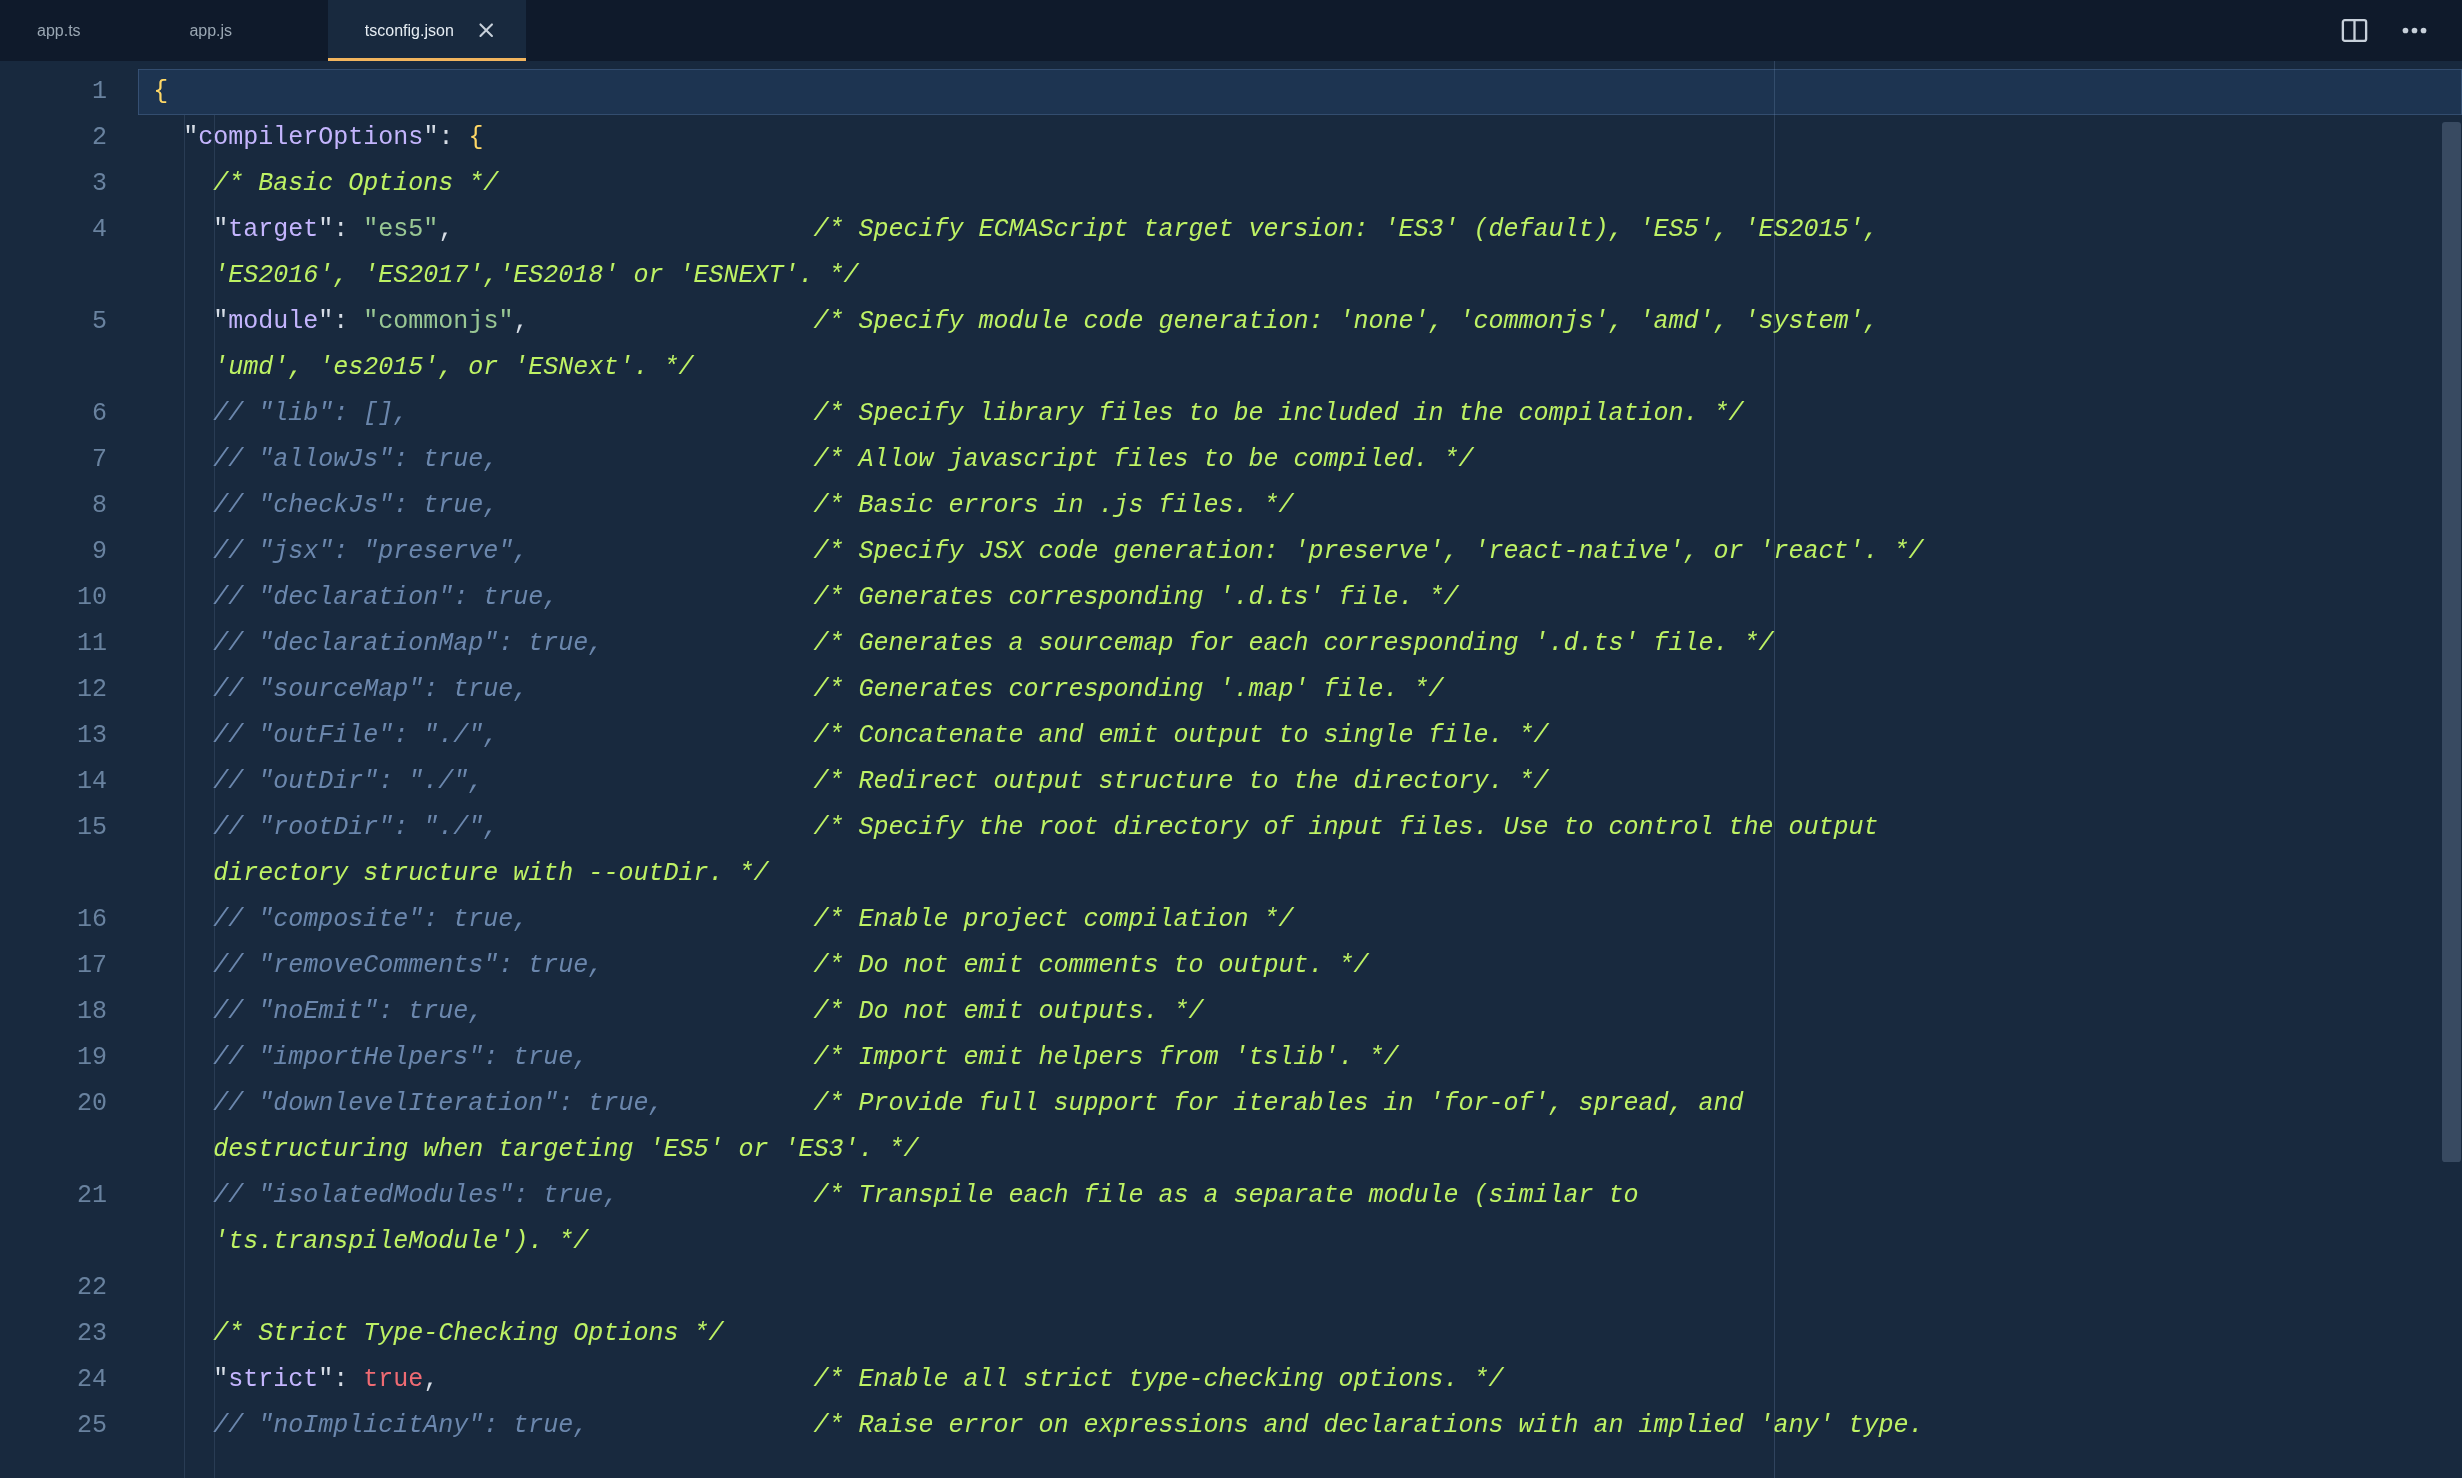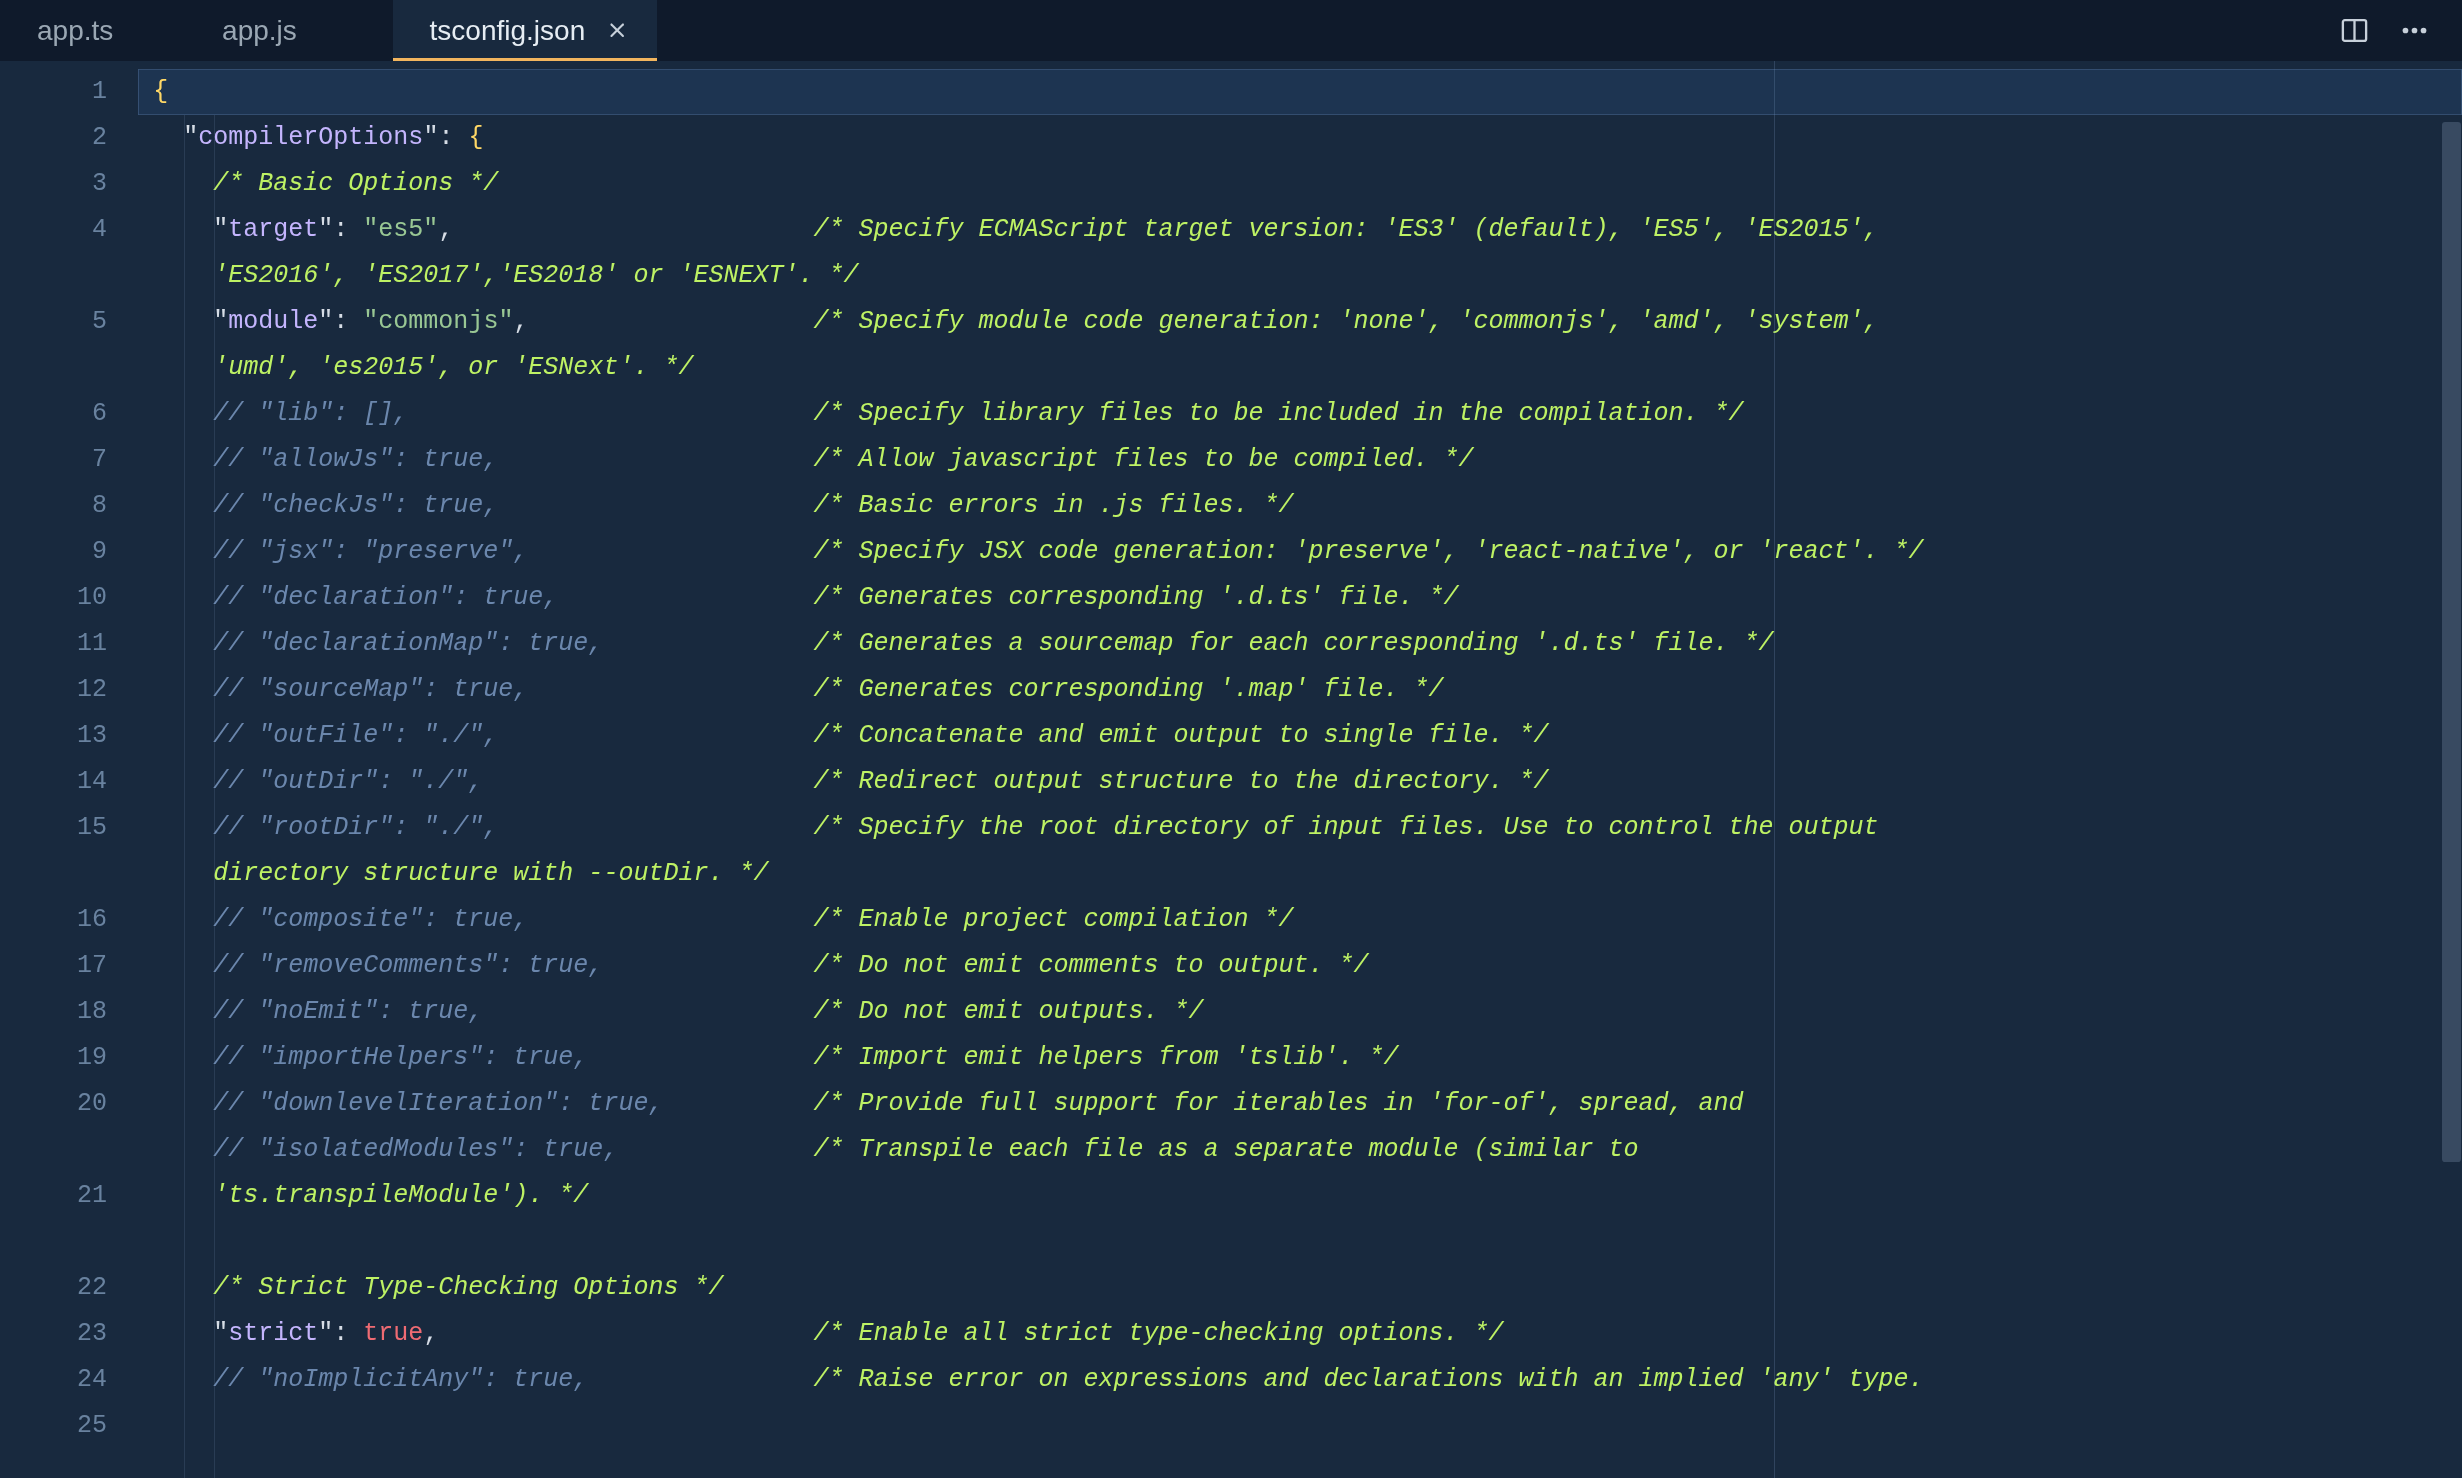--- a/index.html
+++ b/index.html
@@ -21,21 +21,21 @@
     background: #0f1a2b;
     position: relative;
     user-select: none;
     font-family: -apple-system, BlinkMacSystemFont, "Segoe UI", Helvetica, Arial, sans-serif;
   }
   .tab {
     display: flex;
     align-items: center;
     padding: 0 29px 0 37px;
     color: #9aa7b3;
-    font-size: 28px;
+    font-size: 16px;
     background: #0f1a2b;
     gap: 21.4px;
     cursor: pointer;
   }
   .tab .close-slot {
     width: 21.4px; height: 21.4px; display:flex; align-items:center; justify-content:center;
     color:#c7d0da;
   }
   .tab.active {
     background: #18293e;
@@ -224,20 +224,21 @@
       <div class="line"><span><span>    </span><span class="tk-slashcm">// "sourceMap": true,</span></span><span>                   </span><span class="tk-blockcm">/* Generates corresponding '.map' file. */</span></div>
       <div class="line"><span><span>    </span><span class="tk-slashcm">// "outFile": "./",</span></span><span>                     </span><span class="tk-blockcm">/* Concatenate and emit output to single file. */</span></div>
       <div class="line"><span><span>    </span><span class="tk-slashcm">// "outDir": "./",</span></span><span>                      </span><span class="tk-blockcm">/* Redirect output structure to the directory. */</span></div>
       <div class="line"><span><span>    </span><span class="tk-slashcm">// "rootDir": "./",</span></span><span>                     </span><span class="tk-blockcm">/* Specify the root directory of input files. Use to control the output </span></div>
       <div class="line"><span><span>    </span><span class="tk-blockcm">directory structure with --outDir. */</span></span></div>
       <div class="line"><span><span>    </span><span class="tk-slashcm">// "composite": true,</span></span><span>                   </span><span class="tk-blockcm">/* Enable project compilation */</span></div>
       <div class="line"><span><span>    </span><span class="tk-slashcm">// "removeComments": true,</span></span><span>              </span><span class="tk-blockcm">/* Do not emit comments to output. */</span></div>
       <div class="line"><span><span>    </span><span class="tk-slashcm">// "noEmit": true,</span></span><span>                      </span><span class="tk-blockcm">/* Do not emit outputs. */</span></div>
       <div class="line"><span><span>    </span><span class="tk-slashcm">// "importHelpers": true,</span></span><span>               </span><span class="tk-blockcm">/* Import emit helpers from 'tslib'. */</span></div>
       <div class="line"><span><span>    </span><span class="tk-slashcm">// "downlevelIteration": true,</span></span><span>          </span><span class="tk-blockcm">/* Provide full support for iterables in 'for-of', spread, and </span></div>
+      <div class="line"><span><span>    </span><span class="tk-blockcm">destructuring when targeting 'ES5' or 'ES3'. */</span></span></div>
       <div class="line"><span><span>    </span><span class="tk-slashcm">// "isolatedModules": true,</span></span><span>             </span><span class="tk-blockcm">/* Transpile each file as a separate module (similar to </span></div>
       <div class="line"><span><span>    </span><span class="tk-blockcm">'ts.transpileModule'). */</span></span></div>
       <div class="line"><span><span></span></span></div>
       <div class="line"><span><span>    </span><span class="tk-blockcm">/* Strict Type-Checking Options */</span></span></div>
       <div class="line"><span><span>    </span><span class="tk-punc">"</span><span class="tk-key">strict</span><span class="tk-punc">": </span><span class="tk-bool">true</span><span class="tk-punc">,</span></span><span>                         </span><span class="tk-blockcm">/* Enable all strict type-checking options. */</span></div>
       <div class="line"><span><span>    </span><span class="tk-slashcm">// "noImplicitAny": true,</span></span><span>               </span><span class="tk-blockcm">/* Raise error on expressions and declarations with an implied 'any' type. </span></div>
     </div>
   <div class="scrollbar-track"></div>
   <div class="scrollbar-thumb"></div>
 </div>

